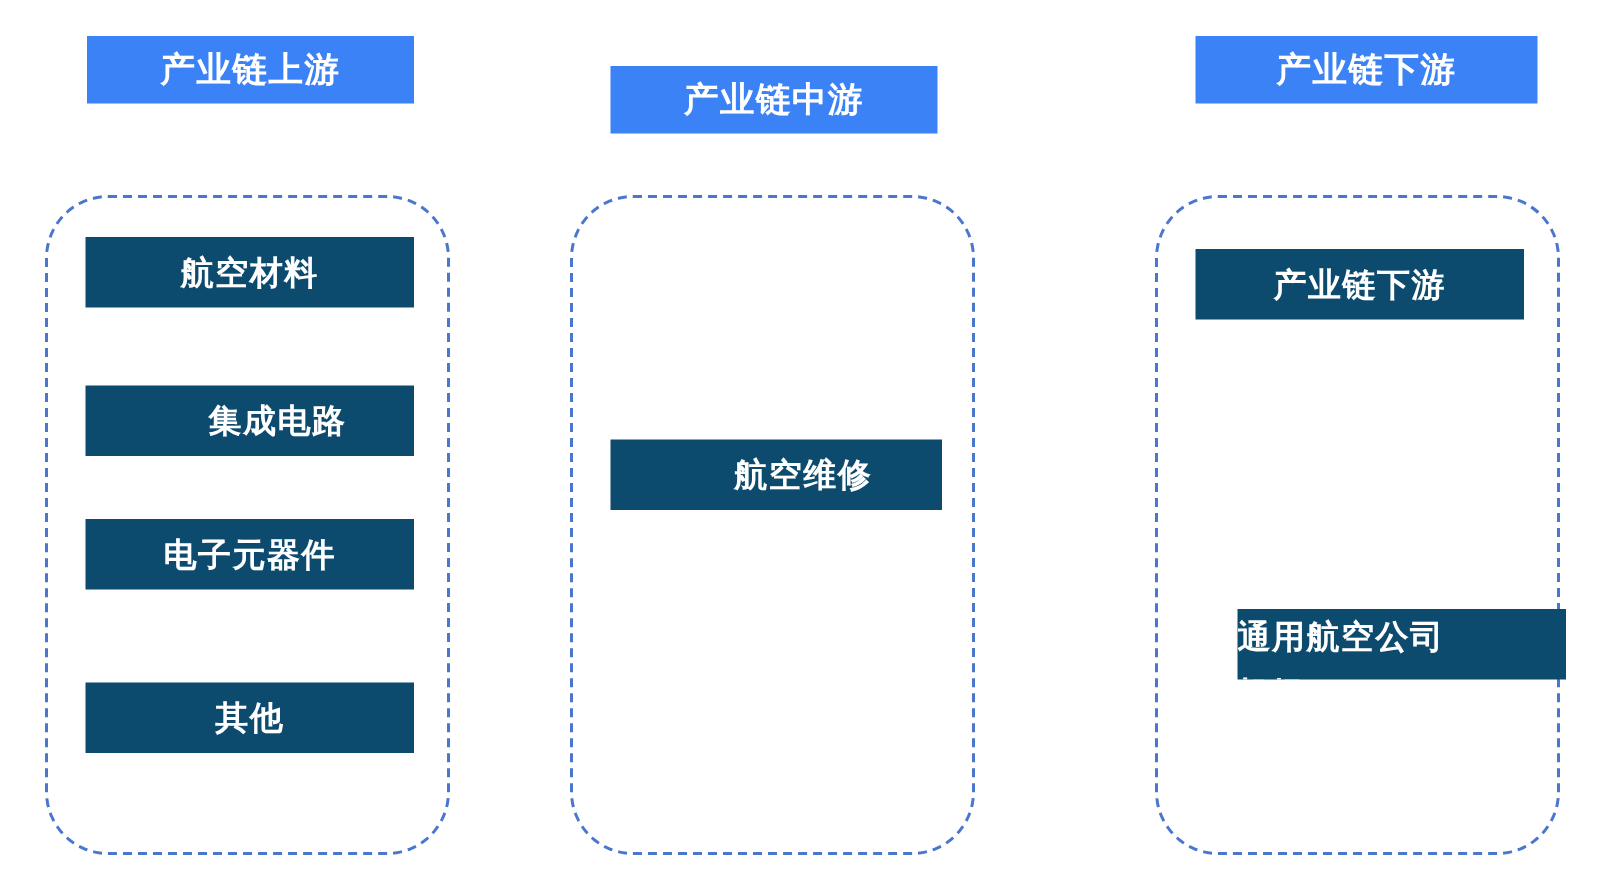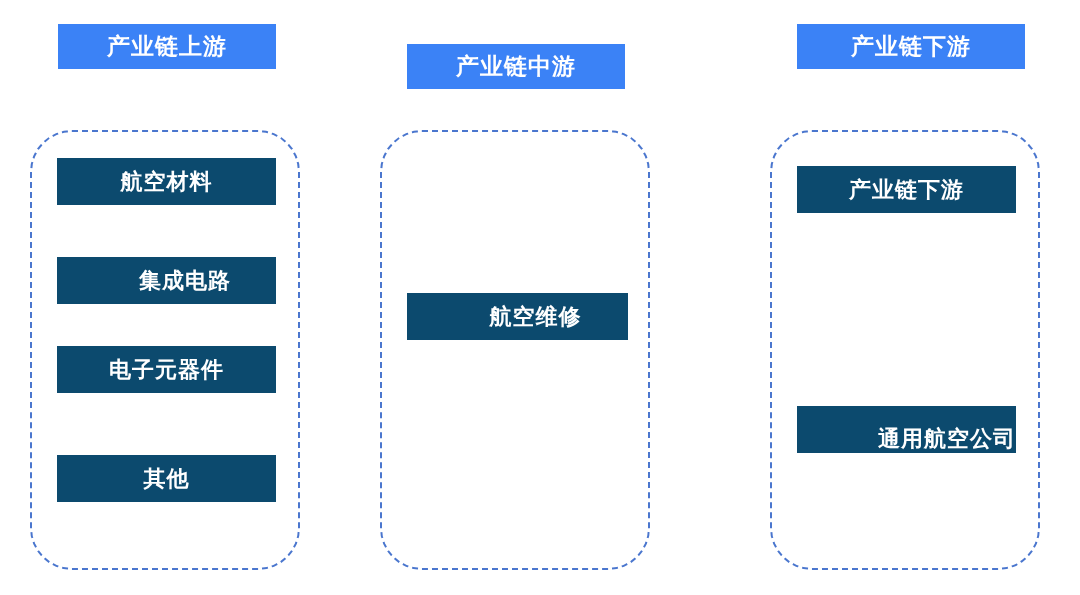--- a/index.html
+++ b/index.html
@@ -93,22 +93,23 @@
   .node-pos-1 { top: 257px; padding-left: 37px; }
   .node-pos-2 { top: 346px; }
   .node-pos-3 { top: 455px; }
   .node-mid   { top: 293px; padding-left: 36px; }
   .node-dn-0  { top: 166px; }
   .node-dn-1  { top: 406px; }
 
   
   .node-box.clipped {
     display: block;
-    padding-top: 14px;
-    text-align: right;
+    padding-top: 0;
+    text-align: left;
+    margin-left: 28px;
   }
   .node-box.clipped .line {
     display: block;
     line-height: 38px;
   }
 </style>
 </head>
 <body>
 
 <div class="diagram">

